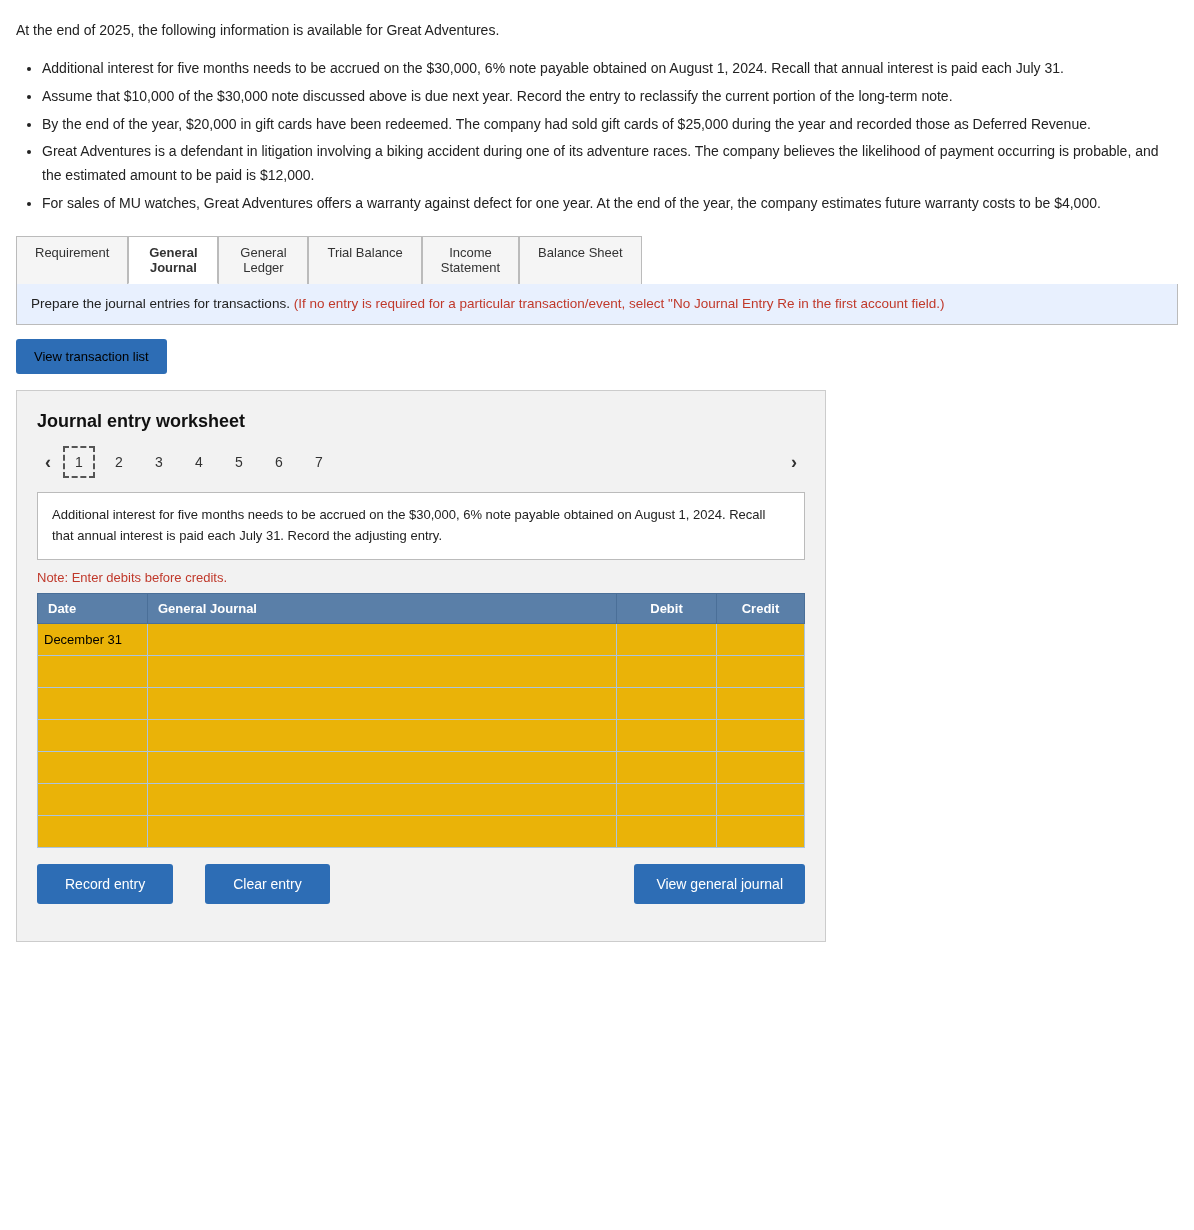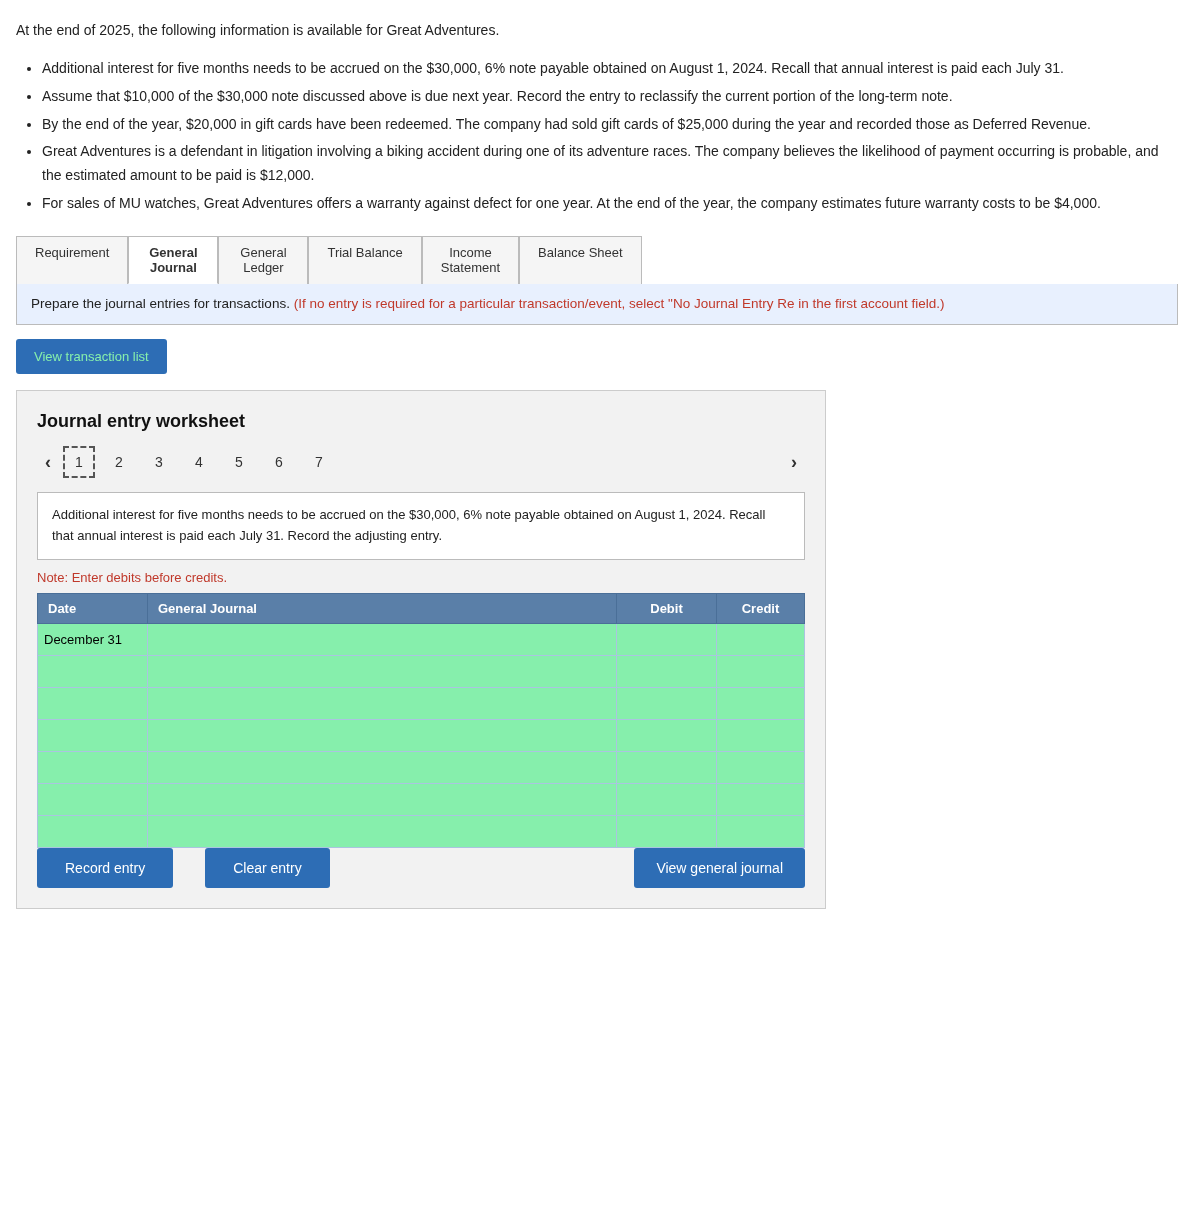--- a/index.html
+++ b/index.html
@@ -69,34 +69,34 @@
       margin-bottom: 14px;
     }
     .instruction-bar .red-text {
       color: #c0392b;
       margin-top: 30px;
     }
 
     
     .view-transaction-btn {
       background: #2d6db5;
-      color: #86efac;
+      color: #000000;
       border: none;
       padding: 10px 18px;
       font-size: 13px;
       cursor: pointer;
       margin-bottom: 16px;
       border-radius: 3px;
     }
 
     
     .worksheet-container {
       background: #f2f2f2;
       border: 1px solid #ccc;
-      padding: 20px 20px 20px 20px;
+      padding: 20px 20px 37px 20px;
       max-width: 810px;
     }
     .worksheet-title {
       font-size: 18px;
       font-weight: bold;
       margin-bottom: 14px;
       color: #111;
     }
 
     
@@ -145,21 +145,22 @@
     .note-text {
       color: #c0392b;
       font-size: 13px;
       margin-bottom: 8px;
     }
 
     
     .journal-table {
       width: 100%;
       border-collapse: collapse;
-      background: #86efac;
+      background: #eab308;
+      margin-bottom: 16px;
     }
     .journal-table th {
       background: #5a7fa8;
       color: #fff;
       padding: 7px 10px;
       text-align: left;
       font-size: 13px;
       border: 1px solid #4a6f98;
     }
     .journal-table th.debit-col,

